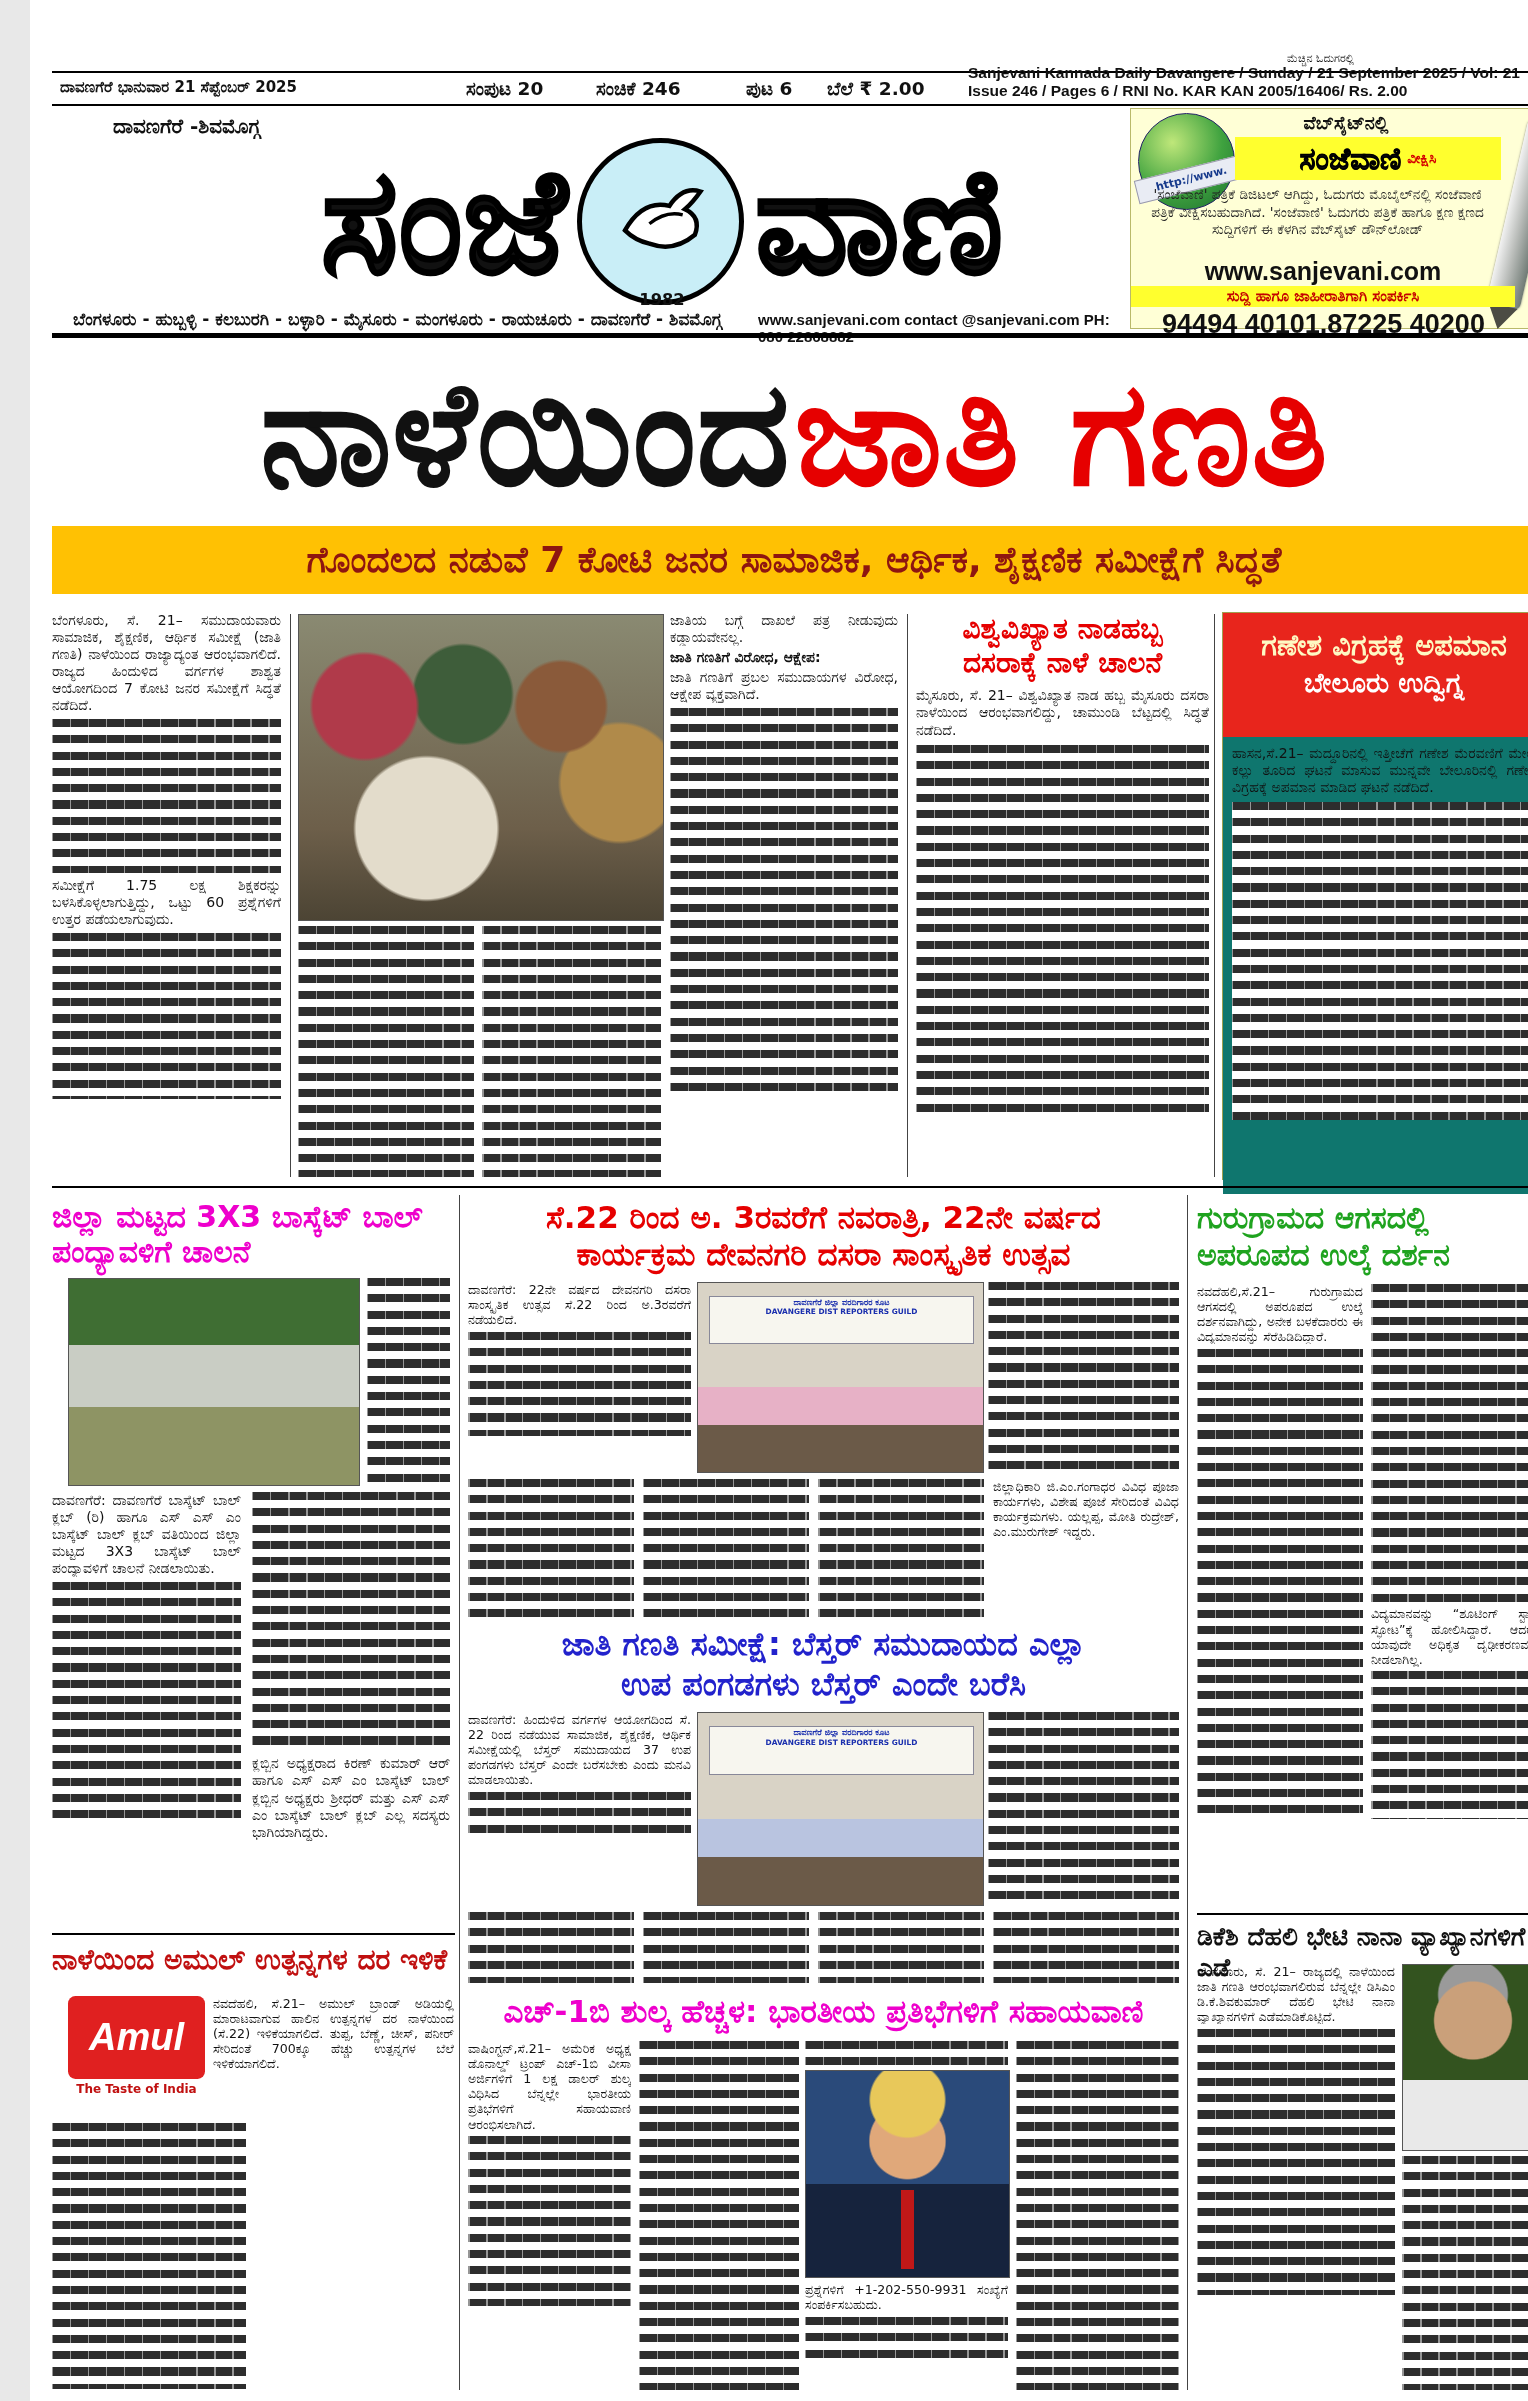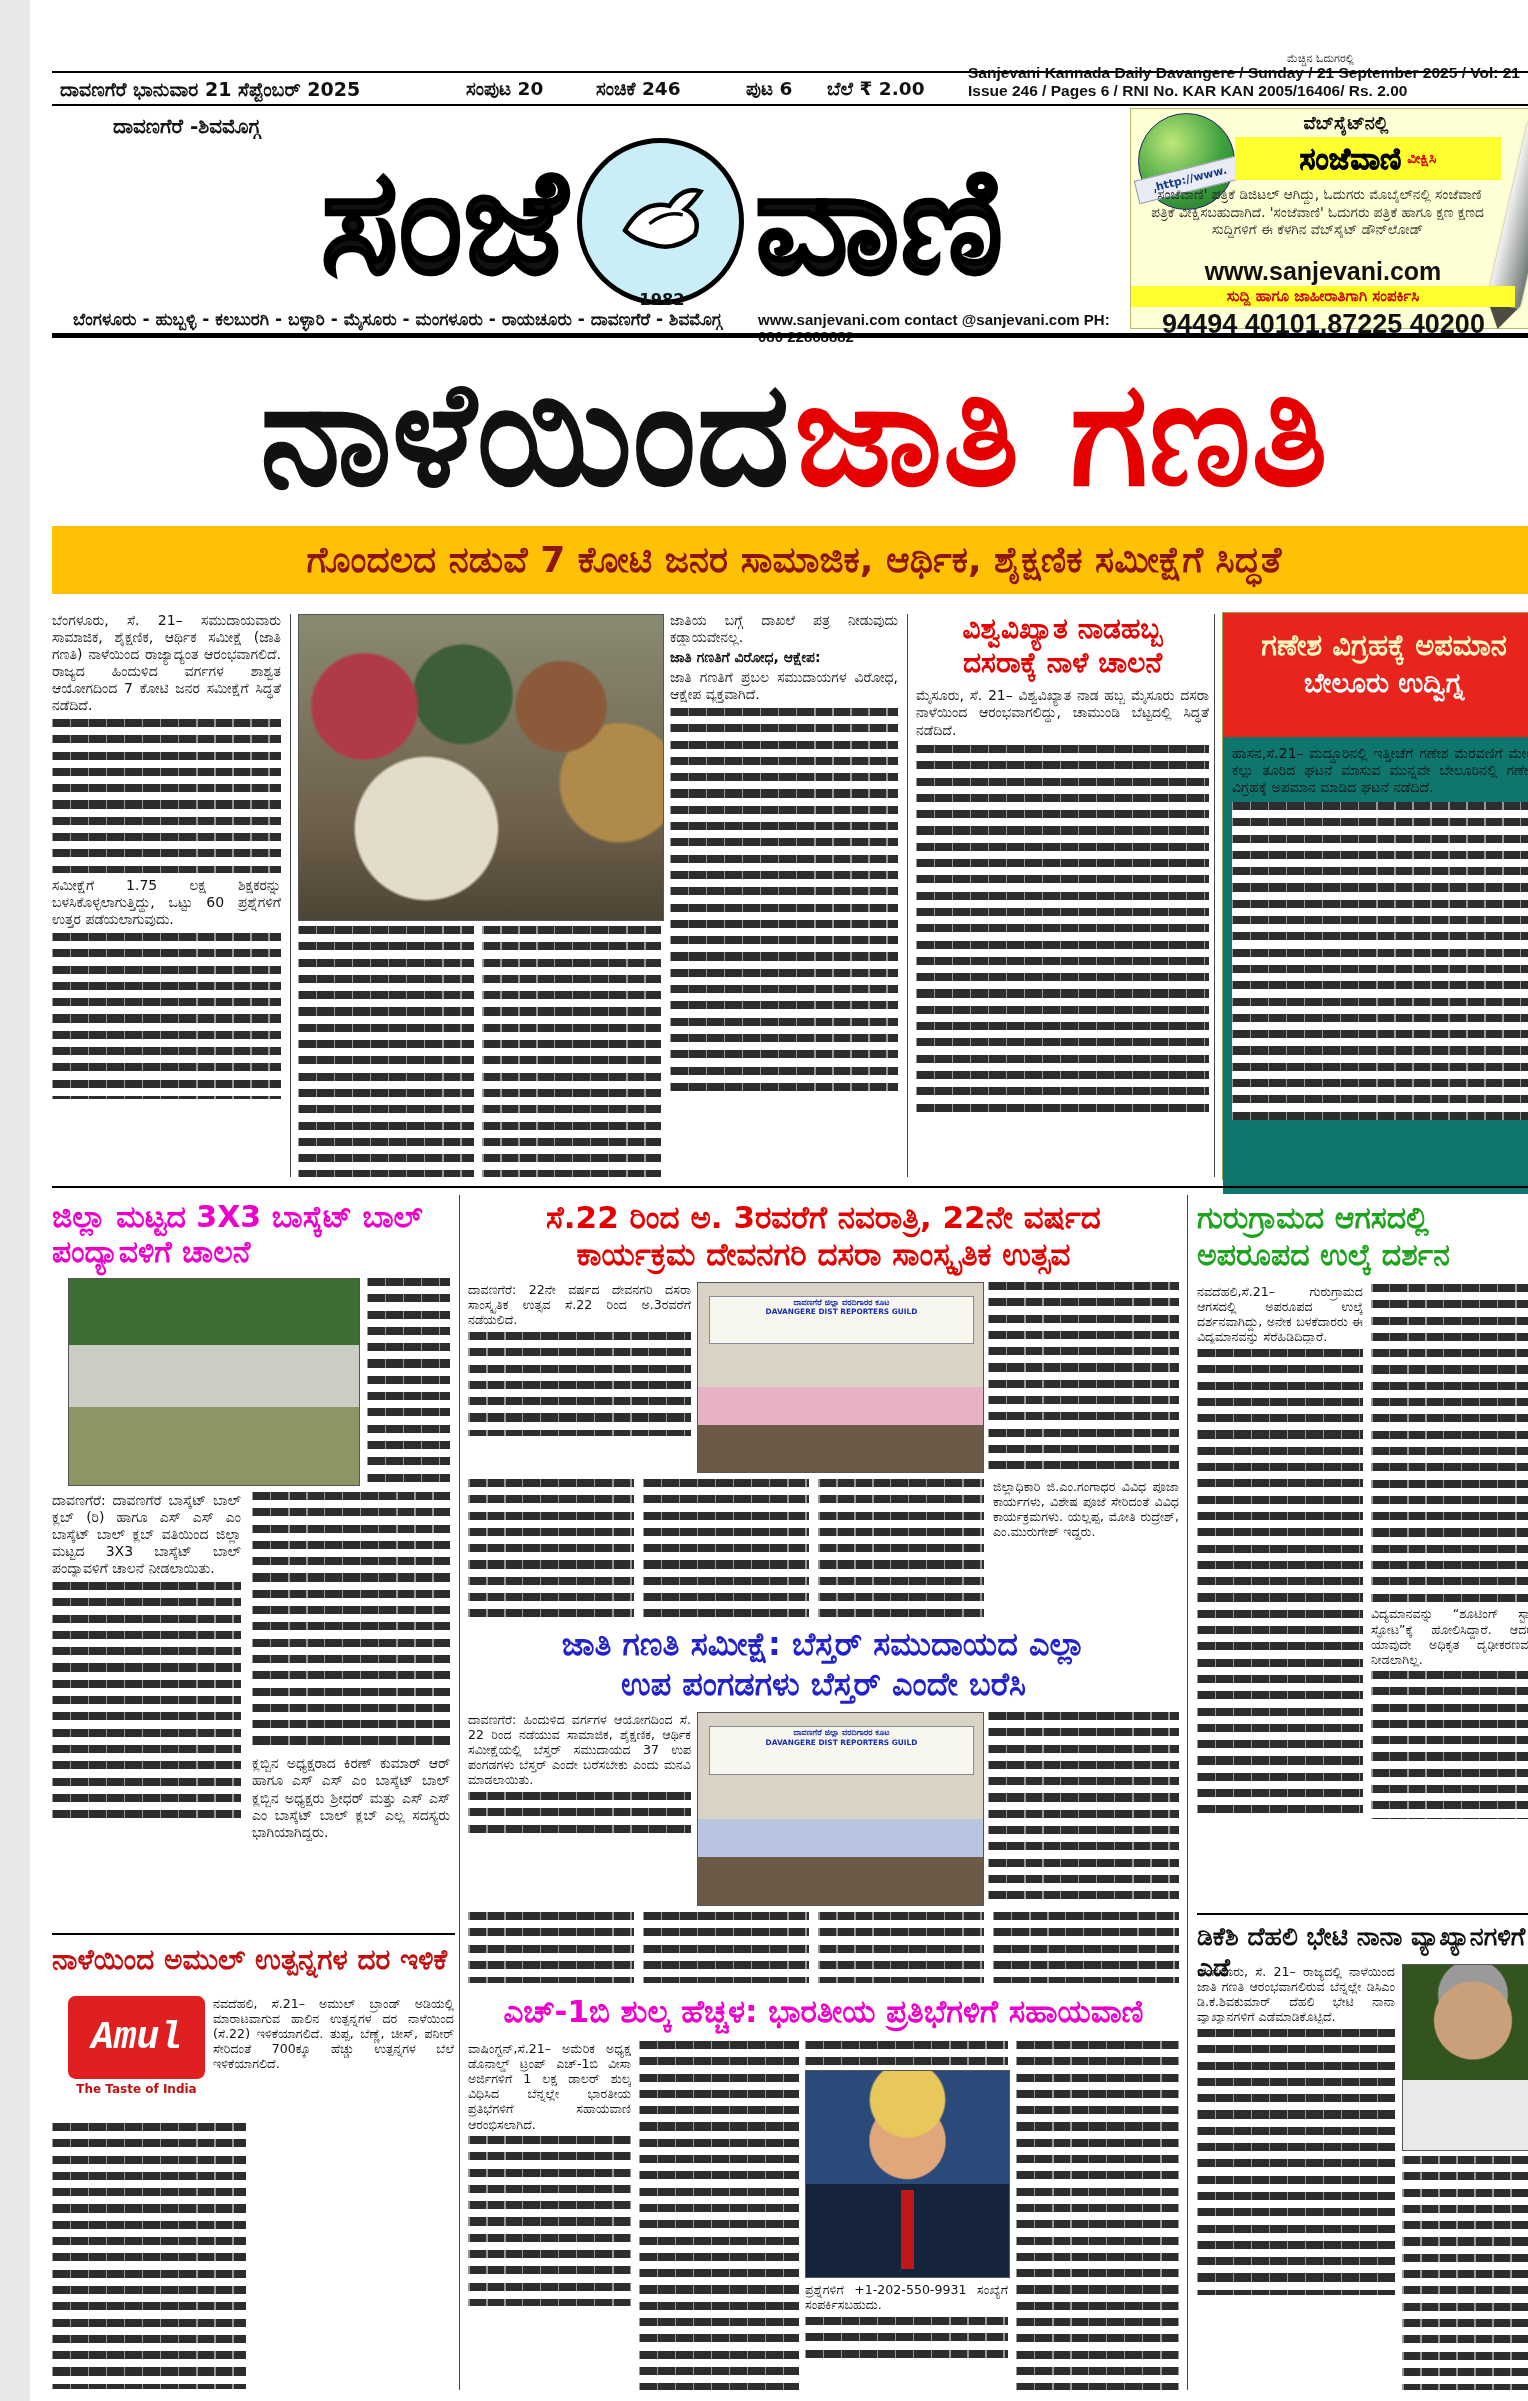--- a/index.html
+++ b/index.html
@@ -36,21 +36,21 @@
   .ribbon{position:absolute;left:-4.4px;top:53px;width:111px;height:22px;background:#e9ecf4;border:0.7px solid #99a;
           transform:rotate(-14deg);font-size:11px;font-weight:bold;color:#173a8c;text-align:center;line-height:22px;}
 </style>
 </head>
 <body>
 
 <div id="page">
 
   <div class="abs hrule" style="left:22px;top:71px;width:1484px;height:1.5px"></div>
   <div class="abs small" style="left:1257px;top:52px;width:251px;height:18px;font-size:11px">ಮೆಚ್ಚಿನ ಓದುಗರಲ್ಲಿ</div>
-  <div class="abs b" style="left:30px;top:78px;font-size:19px">ದಾವಣಗೆರೆ ಭಾನುವಾರ 21 ಸೆಪ್ಟೆಂಬರ್ 2025</div>
+  <div class="abs b" style="left:30px;top:78px;font-size:15px">ದಾವಣಗೆರೆ ಭಾನುವಾರ 21 ಸೆಪ್ಟೆಂಬರ್ 2025</div>
   <div class="abs b" style="left:436px;top:78px;font-size:18.5px">ಸಂಪುಟ 20</div>
   <div class="abs b" style="left:566px;top:78px;font-size:18.5px">ಸಂಚಿಕೆ 246</div>
   <div class="abs b" style="left:716px;top:78px;font-size:18.5px">ಪುಟ 6</div>
   <div class="abs b" style="left:797px;top:78px;font-size:18.5px">ಬೆಲೆ ₹ 2.00</div>
   <div class="abs b" style="left:938px;top:64px;width:577px;font-size:15.5px;font-family:'Liberation Sans',sans-serif">Sanjevani Kannada Daily Davangere / Sunday / 21 September 2025 / Vol: 21 Issue 246 / Pages 6 / RNI No. KAR KAN 2005/16406/ Rs. 2.00</div>
   <div class="abs hrule" style="left:22px;top:104px;width:1484px;height:2.2px"></div>
 
   <div class="abs b" style="left:83px;top:114px;font-size:20px">ದಾವಣಗೆರೆ -ಶಿವಮೊಗ್ಗ</div>
 
   <div class="abs" style="left:170px;top:124px;width:924px;height:194px;display:flex;align-items:center;justify-content:center;gap:10.4px">
@@ -240,21 +240,21 @@
   <div class="abs" style="left:775px;top:2282px;width:203px;height:108px">
     <p class="small" style="margin:0">ಪ್ರಶ್ನೆಗಳಿಗೆ +1-202-550-9931 ಸಂಖ್ಯೆಗೆ ಸಂಪರ್ಕಿಸಬಹುದು.</p>
     <div class="gk" style="height:44px;margin-top:4.4px"></div>
   </div>
   <div class="abs gk" style="left:986px;top:2041px;width:163px;height:349px"></div>
 
   <div class="abs hrule" style="left:22px;top:1933px;width:403px;height:1.5px"></div>
   <div class="abs b" style="left:22px;top:1942px;width:403px;font-size:28px;line-height:35px;color:#c01010">ನಾಳೆಯಿಂದ ಅಮುಲ್ ಉತ್ಪನ್ನಗಳ ದರ ಇಳಿಕೆ</div>
   <div class="abs" style="left:38px;top:1996px;width:137px;height:117px">
     <div style="background:#e02020;border-radius:7.4px;height:83px;display:flex;align-items:center;justify-content:center">
-      <span class="b" style="color:#fff;font-size:38px;font-style:italic;font-family:Liberation Mono, monospace">Amul</span>
+      <span class="b" style="color:#fff;font-size:38px;font-style:italic;font-family:Liberation Sans, sans-serif">Amul</span>
     </div>
     <div class="b ctr" style="color:#c01010;font-size:12px;margin-top:3px">The Taste of India</div>
   </div>
   <div class="abs" style="left:183px;top:1996px;width:241px;height:120px">
     <p class="small" style="margin:0">ನವದೆಹಲಿ, ಸೆ.21– ಅಮುಲ್ ಬ್ರಾಂಡ್ ಅಡಿಯಲ್ಲಿ ಮಾರಾಟವಾಗುವ ಹಾಲಿನ ಉತ್ಪನ್ನಗಳ ದರ ನಾಳೆಯಿಂದ (ಸೆ.22) ಇಳಿಕೆಯಾಗಲಿದೆ. ತುಪ್ಪ, ಬೆಣ್ಣೆ, ಚೀಸ್, ಪನೀರ್ ಸೇರಿದಂತೆ 700ಕ್ಕೂ ಹೆಚ್ಚು ಉತ್ಪನ್ನಗಳ ಬೆಲೆ ಇಳಿಕೆಯಾಗಲಿದೆ.</p>
   </div>
   <div class="abs gk" style="left:22px;top:2123px;width:194px;height:266px"></div>
 
 </div>
 

